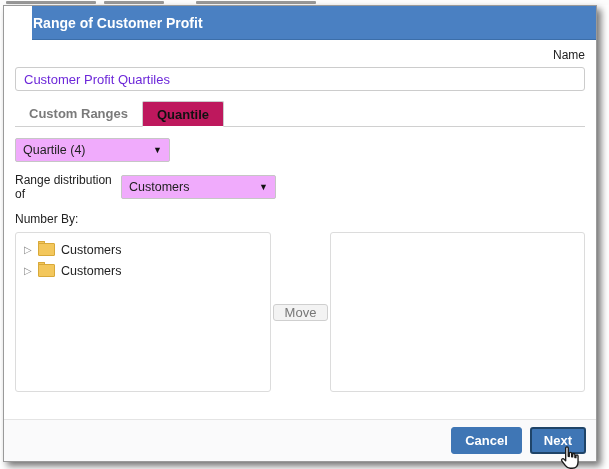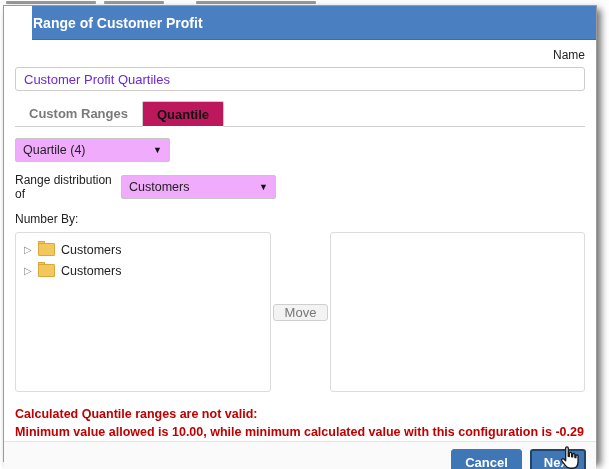--- a/index.html
+++ b/index.html
@@ -170,24 +170,20 @@
       </div>
 
       <div class="move-col">
         <button class="move-btn">Move</button>
       </div>
 
       <div class="list-panel panel-right"></div>
 
     </div>
 
-    <div class="error-block">
-      <div class="error-line">Calculated Quantile ranges are not valid:</div>
-      <div class="error-line">Minimum value allowed is 10.00, while minimum calculated value with this configuration is -0.29</div>
-    </div>
 
   </div>
 
   <div class="dlg-footer">
     <button class="btn">Cancel</button>
     <button class="btn btn-next">Next</button>
   </div>
 
 </div>
 

